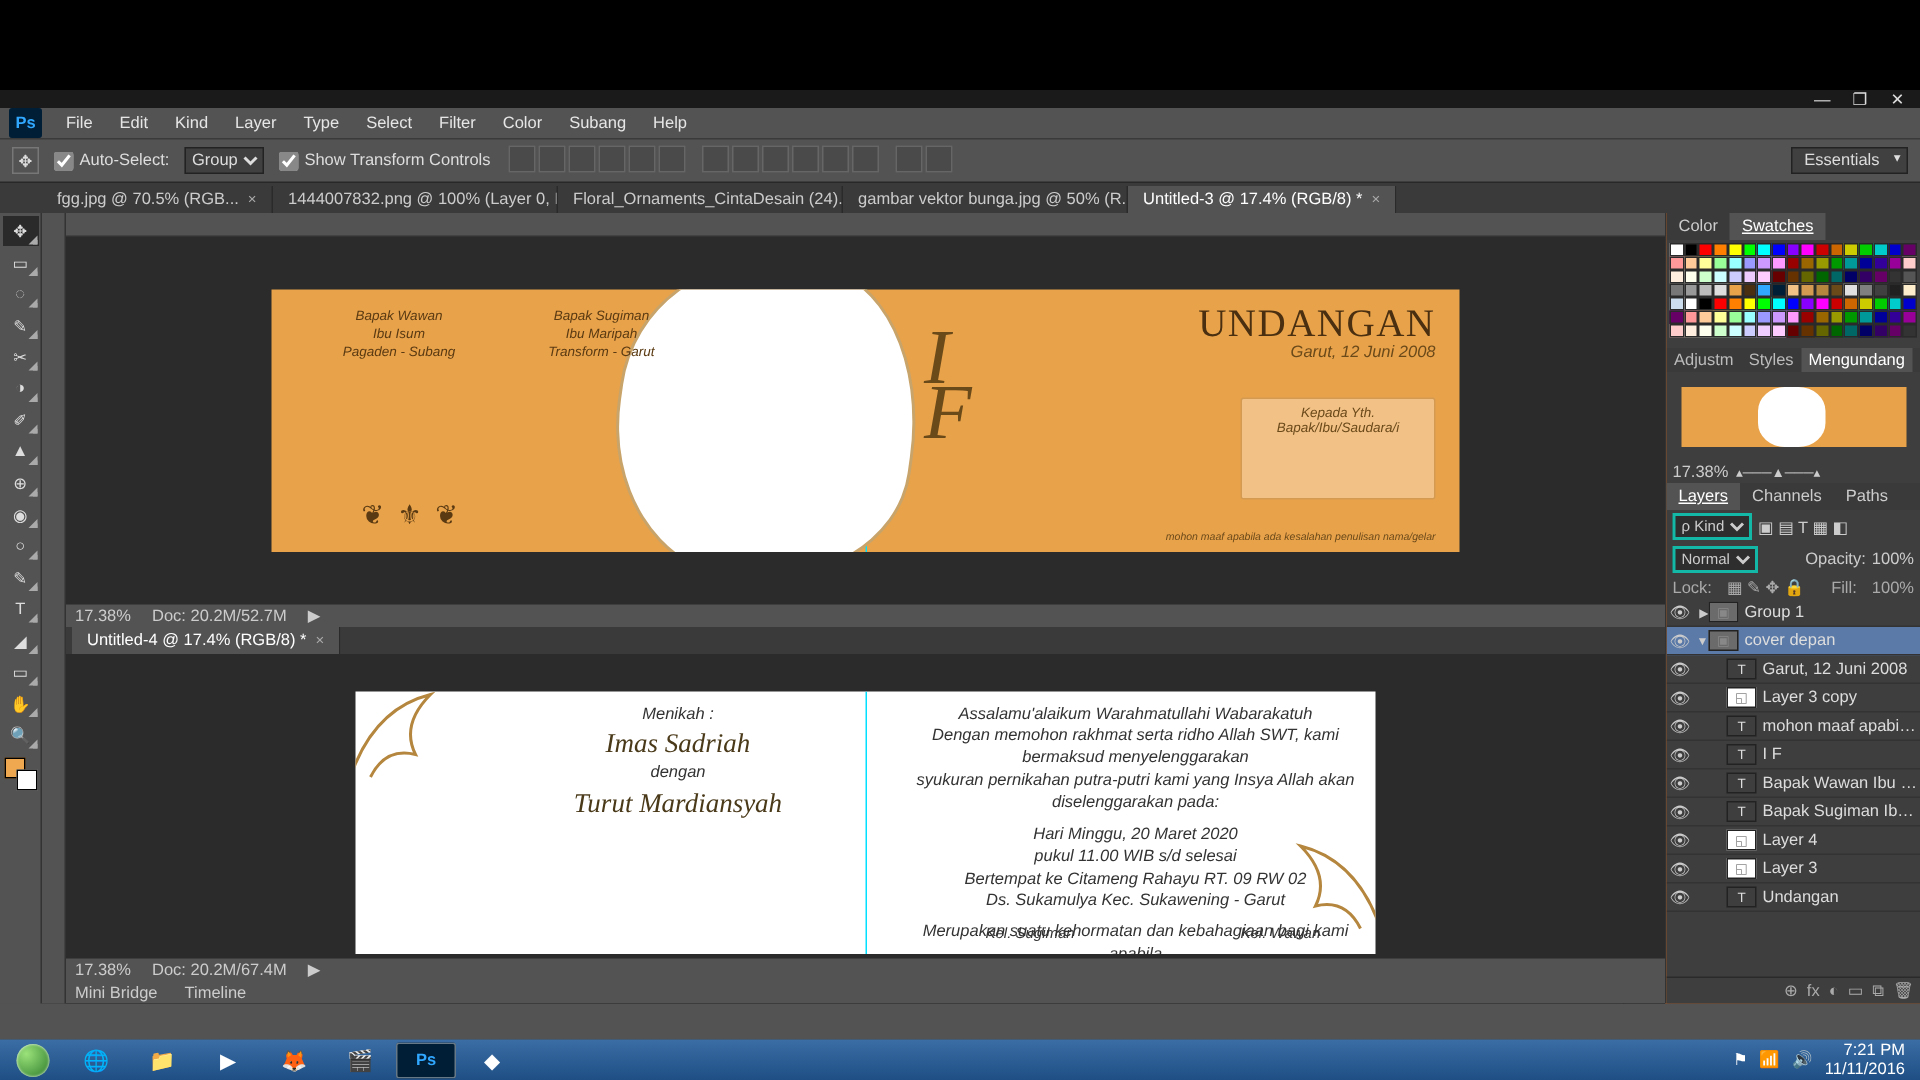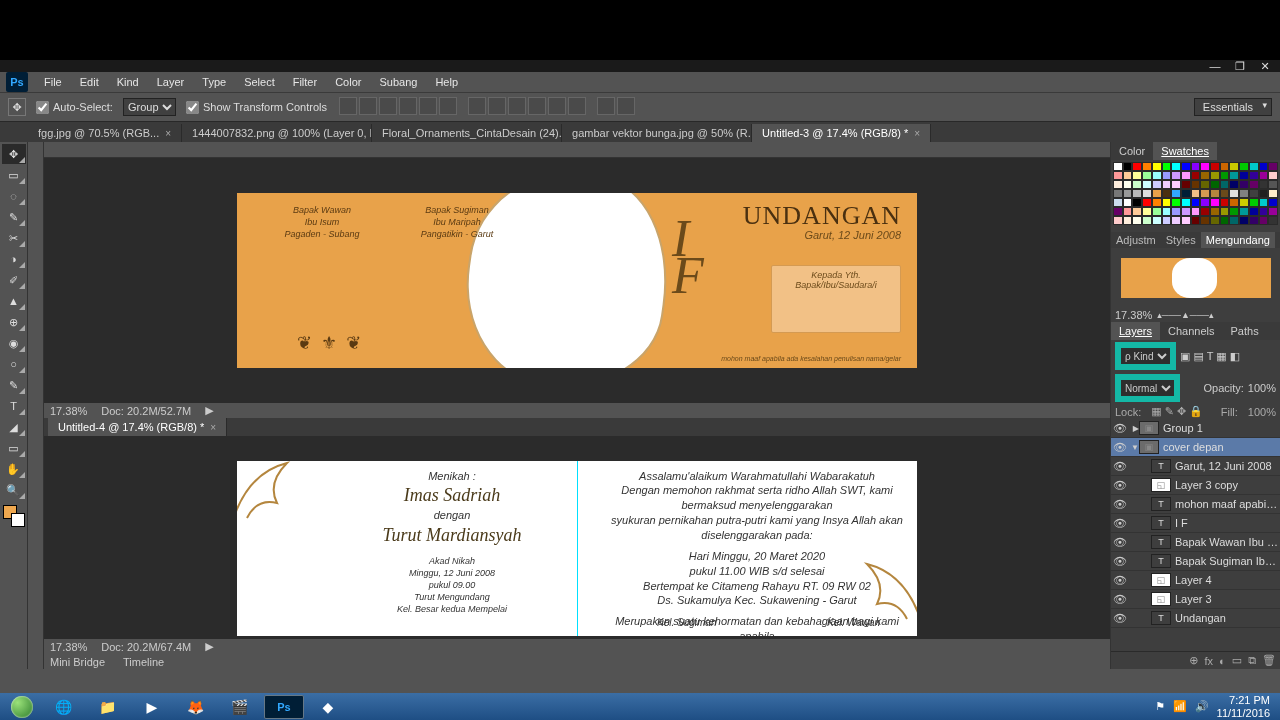--- a/index.html
+++ b/index.html
@@ -42,21 +42,21 @@
 .ruler-v { position:absolute; top:0; left:0; bottom:0; width:16px; background:#535353; border-right:1px solid #333; }
 .canvaszone { position:absolute; top:16px; left:16px; right:0; bottom:0; background:#2b2b2b; overflow:hidden; }
 
 
 .cwrap { display:flex; flex-direction:column; height:100%; }
 .canvasA { flex:0 0 48%; display:flex; align-items:center; justify-content:center; position:relative; }
 .statusA { height:15px; background:#535353; color:#ccc; font-size:10px; display:flex; align-items:center; padding:0 6px; gap:14px; }
 .doctabs2 { height:18px; background:#3a3a3a; display:flex; align-items:center; padding-left:4px; }
 .canvasB { flex:1; display:flex; align-items:center; justify-content:center; position:relative;margin-top:21px; }
 
-.inv-card { width:680px; height:175px; background:#e8a24a; position:relative; font-family:Georgia,serif; overflow:hidden; }
+.inv-card { width:792px; height:175px; background:#e8a24a; position:relative; font-family:Georgia,serif; overflow:hidden; }
 .inv-card .orn { position:absolute; left:230px; top:-20px; width:200px; height:215px; background:#fff; border-radius:50% 40% 55% 45% / 45% 55% 40% 50%; border:2px solid #c9a46a; transform:rotate(8deg); }
 .inv-card .txt1 { position:absolute; left:25px; top:12px; width:120px; text-align:center; font-style:italic; color:#5a3a12; font-size:9px; line-height:1.3; }
 .inv-card .txt2 { position:absolute; left:160px; top:12px; width:120px; text-align:center; font-style:italic; color:#5a3a12; font-size:9px; line-height:1.3; }
 .inv-card .flourish { position:absolute; left:60px; bottom:14px; color:#5a3a12; font-size:18px; letter-spacing:2px; }
 .inv-card .monogram { position:absolute; left:435px; top:28px; font-family:"Brush Script MT",cursive; font-size:52px; color:#6b4a1a; font-style:italic; line-height:0.7; }
 .inv-card .title { position:absolute; right:16px; top:8px; font-family:"Times New Roman",serif; font-size:26px; letter-spacing:1px; color:#4a3010; }
 .inv-card .date { position:absolute; right:16px; top:36px; font-style:italic; color:#6b4a1a; font-size:11px; }
 .inv-card .box { position:absolute; right:16px; top:72px; width:130px; height:68px; background:#f2c186; border:1px solid #d49a52; border-radius:2px; font-size:9px; text-align:center; padding-top:4px; color:#6b4a1a; font-style:italic; }
 .inv-card .foot { position:absolute; right:16px; bottom:6px; font-size:7px; color:#6b4a1a; font-style:italic; }
 .inv-card .guide { position:absolute; top:0; bottom:0; left:50%; width:1px; background:#00e0ff; }
@@ -88,21 +88,21 @@
 .colorgrid div{ border:1px solid #2a2a2a; }
 .midtabs { background:#3a3a3a; display:flex; font-size:9px; color:#bbb; height:16px; align-items:center; }
 .midtabs span{ padding:2px 5px; }
 .midtabs span.active{ background:#535353; color:#fff; }
 .navthumb { height:60px; background:#3e3e3e; display:flex; align-items:center; justify-content:center; }
 .navthumb .thumb{ width:150px; height:40px; background:#e8a24a; position:relative; }
 .navthumb .thumb:after{ content:""; position:absolute; left:34%; top:0; bottom:0; width:30%; background:#fff; border-radius:40%; }
 .navzoom{ height:14px; background:#3e3e3e; color:#ccc; font-size:9px; padding:0 4px; display:flex; align-items:center; }
 .layerspane { flex:1; background:#3e3e3e; display:flex; flex-direction:column; overflow:hidden; }
 .layerctrl { display:flex; align-items:center; gap:4px; padding:2px 4px; color:#ccc; font-size:10px; }
-.layerctrl select{ background:#2e2e2e; color:#ccc; border:6px solid #14b8a6; font-size:10px; height:28px; }
+.layerctrl select{ background:#2e2e2e; color:#ccc; border:2px solid #14b8a6; font-size:10px; height:18px; }
 .layerctrl2 { display:flex; align-items:center; gap:10px; padding:1px 4px; color:#aaa; font-size:10px; }
 .layerlist { flex:1; overflow:auto; }
 .layerrow { display:flex; align-items:center; height:19px; border-bottom:1px solid #333; color:#ddd; font-size:10px; padding-right:2px; }
 .layerrow.sel { background:#5b7aa8; }
 .layerrow .eye { width:18px; text-align:center; color:#ccc; }
 .layerrow .ex { width:14px; text-align:center; color:#ccc; font-size:8px; }
 .layerrow .thumb { width:20px; height:14px; background:#fff; border:1px solid #222; margin-right:4px; display:inline-flex; align-items:center; justify-content:center; font-size:9px; color:#888; }
 .layerrow .thumb.T { background:#3e3e3e; color:#ddd; }
 .layerrow .thumb.folder { background:#6b6b6b; }
 .layerrow .name { flex:1; white-space:nowrap; overflow:hidden; text-overflow:ellipsis; }
@@ -222,21 +222,21 @@
       <div class="cwrap">
         <div class="canvasA">
           <div class="inv-card">
             <div class="guide"></div>
             <div class="orn"></div>
             <div class="txt1" style="white-space:pre-line">Bapak Wawan
 Ibu Isum
 Pagaden - Subang</div>
             <div class="txt2" style="white-space:pre-line">Bapak Sugiman
 Ibu Maripah
-Pangatikin - Garut</div>
+Transform - Garut</div>
             <div class="flourish">❦ ⚜ ❦</div>
             <div class="monogram" style="white-space:pre-line">I
 F</div>
             <div class="title">UNDANGAN</div>
             <div class="date">Garut, 12 Juni 2008</div>
             <div class="box" style="white-space:pre-line">Kepada Yth.
 Bapak/Ibu/Saudara/i</div>
             <div class="foot">mohon maaf apabila ada kesalahan penulisan nama/gelar</div>
           </div>
         </div>
@@ -258,25 +258,20 @@
                 <path d="M5 70 Q20 20 60 10 Q40 30 50 50 Q30 45 20 65"></path>
               </svg>
             <svg class="flourish-svg orn-r">
                 <path d="M5 70 Q20 20 60 10 Q40 30 50 50 Q30 45 20 65"></path>
               </svg>
             <div class="leftcol">
               <div>Menikah :</div>
               <div class="n1">Imas Sadriah</div>
               <div>dengan</div>
               <div class="n2">Turut Mardiansyah</div>
-              <div style="margin-top:8px;white-space:pre-line;font-size:9px">Akad Nikah
-Minggu, 12 Juni 2008
-pukul 09.00
-Turut Mengundang
-Kel. Besar kedua Mempelai</div>
             </div>
             <div class="rightcol">
               <div style="white-space:pre-line">Assalamu'alaikum Warahmatullahi Wabarakatuh
 Dengan memohon rakhmat serta ridho Allah SWT, kami bermaksud menyelenggarakan
 syukuran pernikahan putra-putri kami yang Insya Allah akan diselenggarakan pada:</div>
               <div style="white-space:pre-line;margin-top:6px">Hari Minggu, 20 Maret 2020
 pukul 11.00 WIB s/d selesai
 Bertempat ke Citameng Rahayu RT. 09 RW 02
 Ds. Sukamulya Kec. Sukawening - Garut</div>
               <div style="white-space:pre-line;margin-top:6px">Merupakan suatu kehormatan dan kebahagiaan bagi kami apabila

